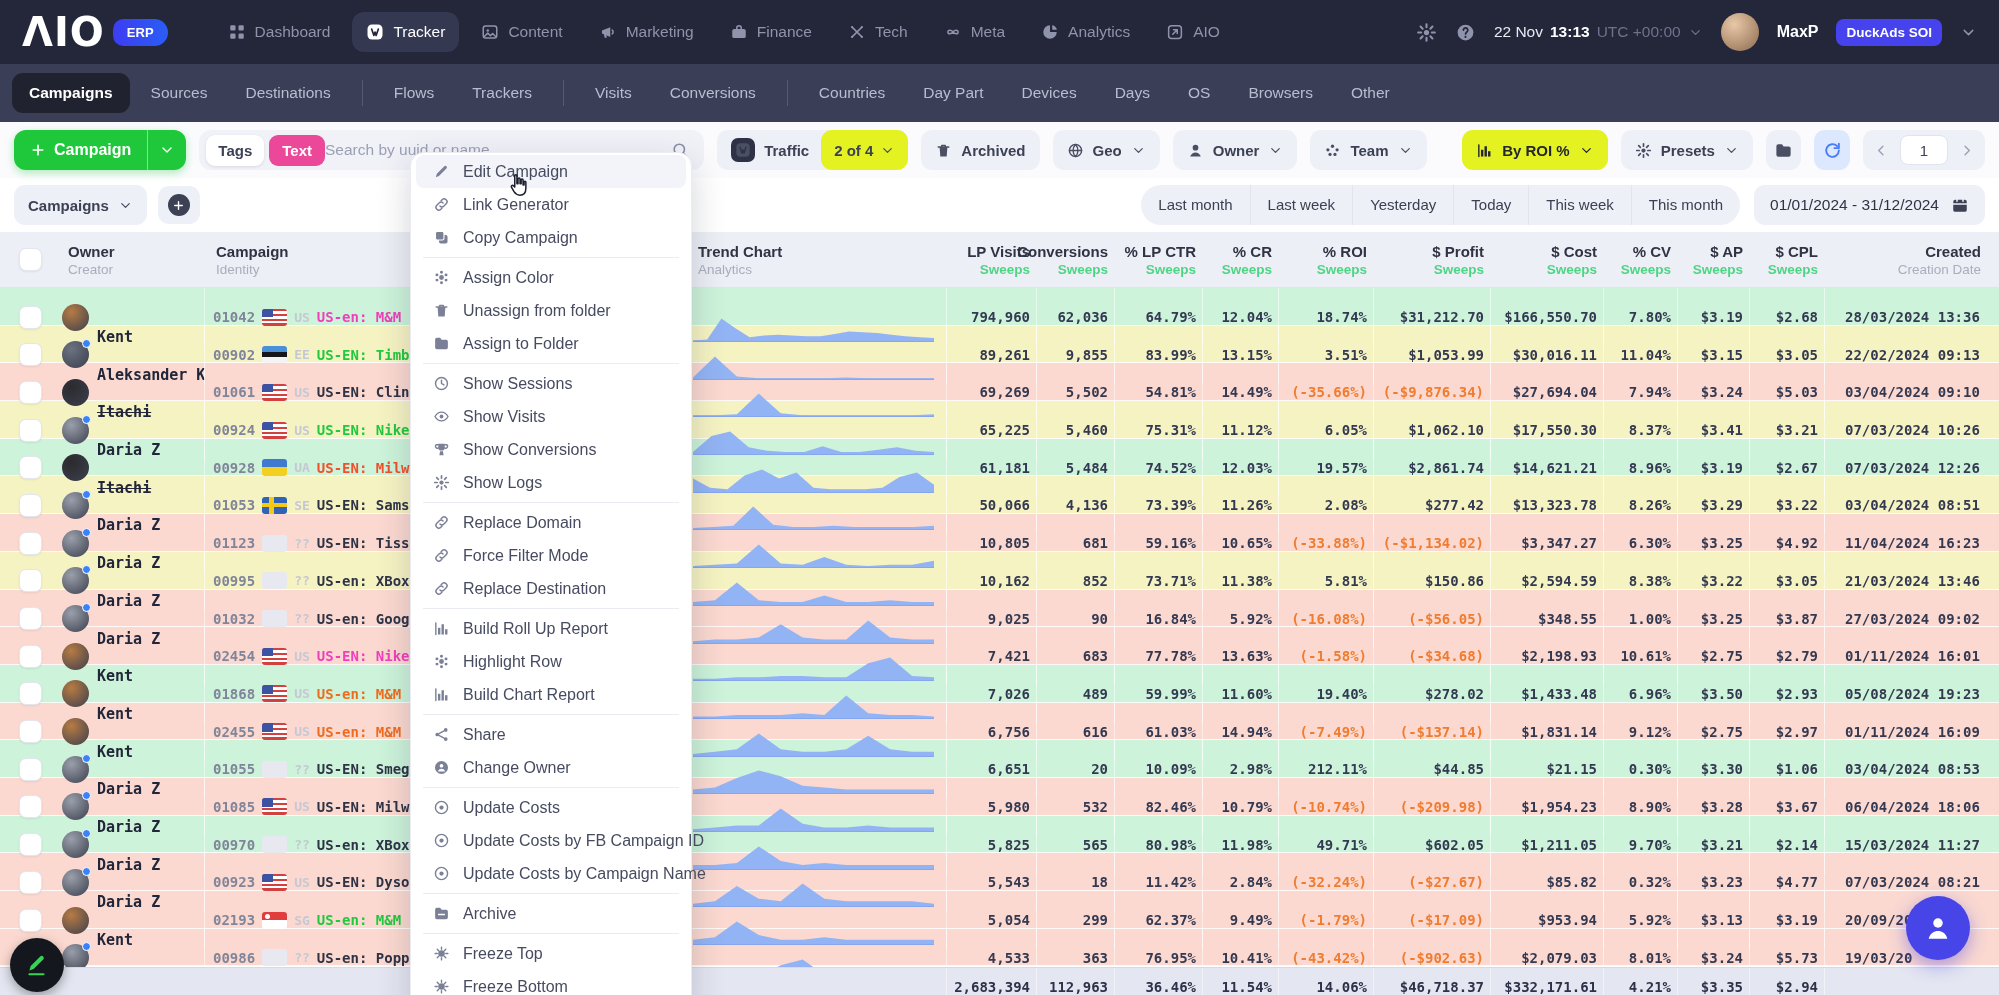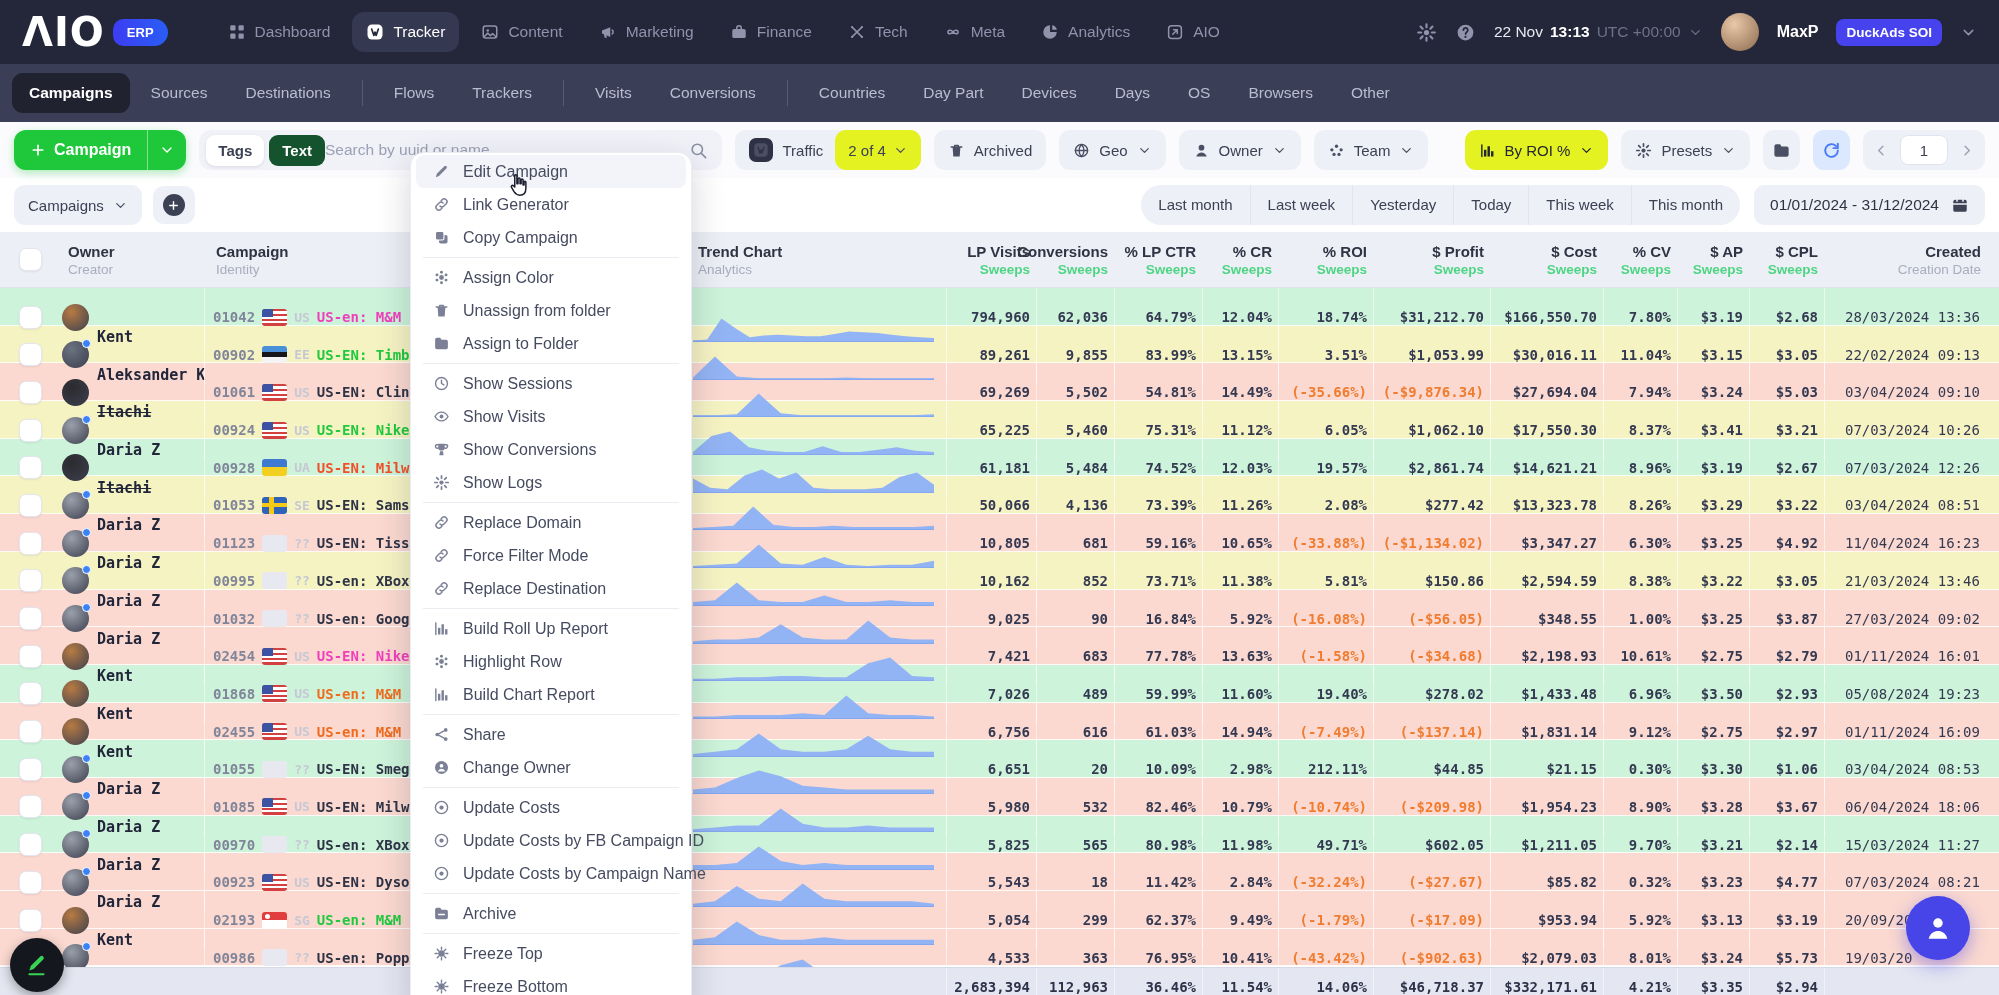--- a/index.html
+++ b/index.html
@@ -44,24 +44,24 @@
   
   .toolbar { position:absolute; top:122px; left:0; width:100%; height:56px; background:#fbfbfe;
              display:flex; align-items:center; padding:0 14px; gap:13px; z-index:30; }
   .btn-new { display:flex; align-items:center; height:40px; background:#1fc83a; border-radius:12px; color:#fff;
              font-weight:bold; font-size:16px; cursor:pointer; box-shadow:0 3px 8px rgba(31,200,58,.35); }
   .btn-new .main { display:flex; align-items:center; gap:8px; padding:0 16px; }
   .btn-new .split { width:1px; align-self:stretch; background:rgba(255,255,255,.45); }
   .btn-new .caret { padding:0 11px; display:flex; }
   .search-wrap { display:flex; align-items:center; width:620px; height:40px; background:#f1f2f8; border-radius:12px; padding:0 14px 0 7px; }
   .pill-tags { background:#fff; color:#3c4154; font-size:15px; font-weight:bold; padding:7px 12px; border-radius:9px; box-shadow:0 1px 3px rgba(40,44,70,.12); cursor:pointer; }
-  .pill-text { background:#14532d; color:#fff; font-size:15px; font-weight:bold; padding:7px 13px; border-radius:9px; margin-left:5px; cursor:pointer; }
+  .pill-text { background:#ec4899; color:#fff; font-size:15px; font-weight:bold; padding:7px 13px; border-radius:9px; margin-left:5px; cursor:pointer; }
   .search-input { flex:1; margin-left:0; color:#9ba0b4; font-size:15.5px; white-space:nowrap; overflow:hidden; }
   .chip { display:flex; align-items:center; gap:9px; height:40px; background:#eef0f7; border-radius:11px;
-          padding:0 14px; color:#3c4154; font-size:15px; font-weight:normal; cursor:pointer; white-space:nowrap; }
+          padding:0 14px; color:#3c4154; font-size:15px; font-weight:bold; cursor:pointer; white-space:nowrap; }
   .chip .ico { color:#4a4f63; }
   .chip.yellow { background:#e4f222; color:#23262f; }
   .chip-traffic { padding-right:0; }
   .chip-traffic .count { display:flex; align-items:center; gap:7px; background:#e4f222; height:40px; border-radius:11px; padding:0 13px; margin-left:3px; }
   .sq-logo { width:24px; height:24px; background:#2f3246; border-radius:7px; display:flex; align-items:center; justify-content:center; }
   .icon-btn { width:44px; height:40px; background:#eef0f7; border-radius:11px; display:flex; align-items:center; justify-content:center; color:#4a4f63; cursor:pointer; }
   .icon-btn.blue { background:#dce8fd; color:#4b7cf7; }
   .pager { display:flex; align-items:center; height:40px; background:#eef0f7; border-radius:11px; padding:0 10px; gap:10px; color:#9ba0b4; }
   .pager .page-box { width:48px; height:30px; background:#fff; border:1px solid #e1e3ee; border-radius:8px;
                      display:flex; align-items:center; justify-content:center; color:#3c4154; font-size:15px; }
@@ -96,21 +96,21 @@
 
   .tbody { position:absolute; top:288px; left:0; width:100%; z-index:4; }
   .t-row { height:37.7px; border-bottom:1px solid rgba(255,255,255,.85); }
   .t-row.tone-green  { background:#cdf3da; }
   .t-row.tone-yellow { background:#f6f3c3; }
   .t-row.tone-red    { background:#fbd9d0; }
   .cell { display:flex; align-items:center; min-width:0; }
   .cell.sel { padding-left:19px; }
   .cell.num { justify-content:flex-end; padding-right:6px; font-family:"DejaVu Sans Mono",monospace; font-size:14px; font-weight:bold; color:#343952; white-space:nowrap; border-left:1px solid rgba(255,255,255,.55); }
   .cell.num.neg { color:#f07c30; }
-  .cell.created { font-family:"DejaVu Sans Mono",monospace; font-size:14px; font-weight:normal; color:#343952; padding-left:20px; white-space:nowrap; overflow:hidden; border-left:1px solid rgba(255,255,255,.55); }
+  .cell.created { font-family:"DejaVu Sans Mono",monospace; font-size:14px; font-weight:bold; color:#343952; padding-left:20px; white-space:nowrap; overflow:hidden; border-left:1px solid rgba(255,255,255,.55); }
   .cell.owner { gap:8px; padding-left:6px; }
   .avatar { position:relative; width:27px; height:27px; border-radius:50%; flex:0 0 auto; }
   .avatar .odot { position:absolute; top:-2px; right:-2px; width:9px; height:9px; background:#3b82f6; border:1.5px solid #fff; border-radius:50%; }
   .owner-name { font-family:"DejaVu Sans Mono",monospace; font-size:15px; font-weight:bold; color:#22263a; white-space:nowrap;margin-top:40px; }
   .owner-name.strike { text-decoration:line-through; }
   .cell.camp { gap:7px; padding-left:8px; border-left:1px solid rgba(255,255,255,.55); }
   .camp-id { font-family:"DejaVu Sans Mono",monospace; font-size:14px; font-weight:bold; color:#80859a; }
   .flag { width:25px; height:17px; border-radius:3px; position:relative; overflow:hidden; flex:0 0 auto; background:#e8e9f0; }
   .flag.f-us { background:repeating-linear-gradient(180deg,#d24040 0 2.4px,#fff 2.4px 4.8px); }
   .flag.f-us::after { content:""; position:absolute; left:0; top:0; width:11px; height:8.5px; background:#3c52a3; }

